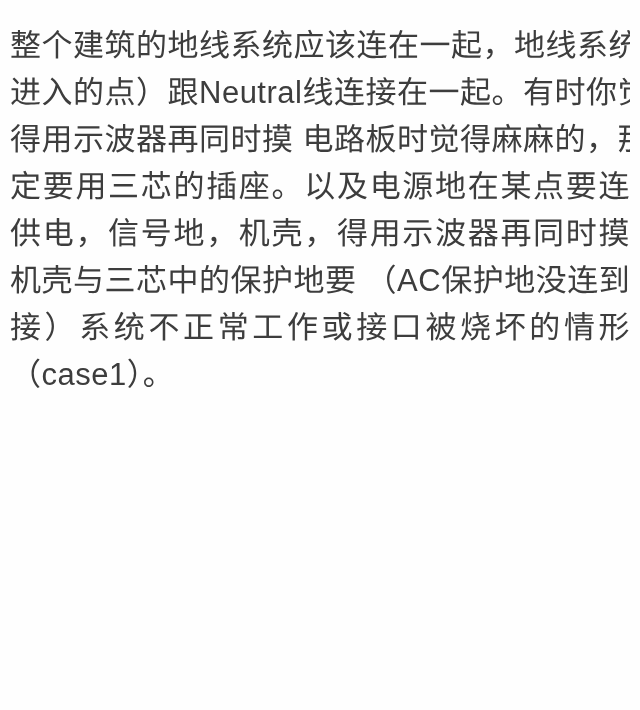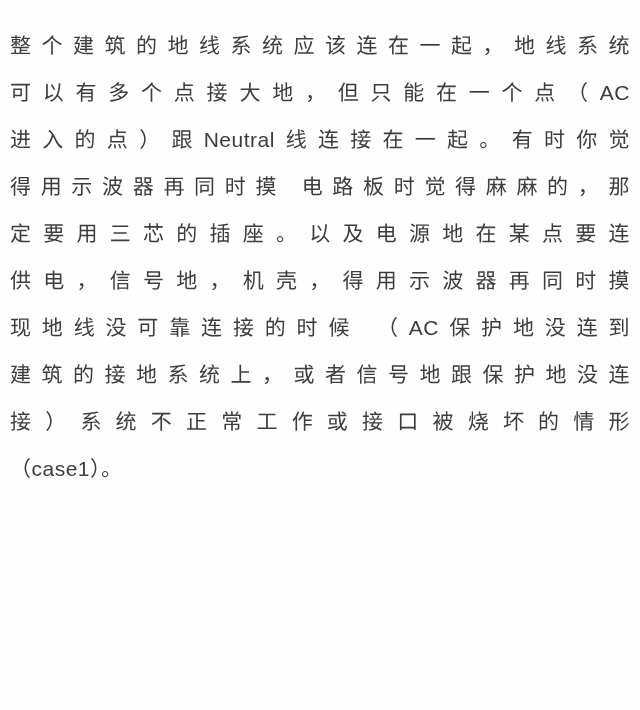--- a/index.html
+++ b/index.html
@@ -14,21 +14,21 @@
       font-family: "Liberation Sans", "DejaVu Sans", sans-serif;
     }
     .article {
       box-sizing: border-box;
       width: 640px;
       height: 710px;
       padding: 22px 10px 0 10px;
       color: #3d3d3d;
     }
     .text-line {
-      font-size: 21px;
+      font-size: 31px;
       line-height: 47px;
       height: 47px;
       white-space: nowrap;
       overflow: hidden;
       
       text-align: justify;
       text-align-last: justify;
       text-justify: inter-character;
       letter-spacing: 0.5px;
       font-weight: 400;
@@ -36,22 +36,20 @@
     .text-line.last-line {
       text-align: right;
       text-align-last: left;
     }
   </style>
 </head>
 <body>
 
 <div class="article">
   <div class="text-line">整个建筑的地线系统应该连在一起，地线系统</div>
-  <div class="text-line">可以有多个点接大地，但只能在一个点（AC</div>
   <div class="text-line">进入的点）跟Neutral线连接在一起。有时你觉</div>
   <div class="text-line">得用示波器再同时摸 电路板时觉得麻麻的，那</div>
   <div class="text-line">定要用三芯的插座。以及电源地在某点要连</div>
   <div class="text-line">供电，信号地，机壳，得用示波器再同时摸</div>
-  <div class="text-line">现地线没可靠连接的时候 （AC保护地没连到</div>
-  <div class="text-line">建筑的接地系统上，或者信号地跟保护地没连</div>
+  <div class="text-line">机壳与三芯中的保护地要 （AC保护地没连到</div>
   <div class="text-line">接）系统不正常工作或接口被烧坏的情形</div>
   <div class="text-line last-line">（case1）。</div>
 </div>
 
 </body></html>

